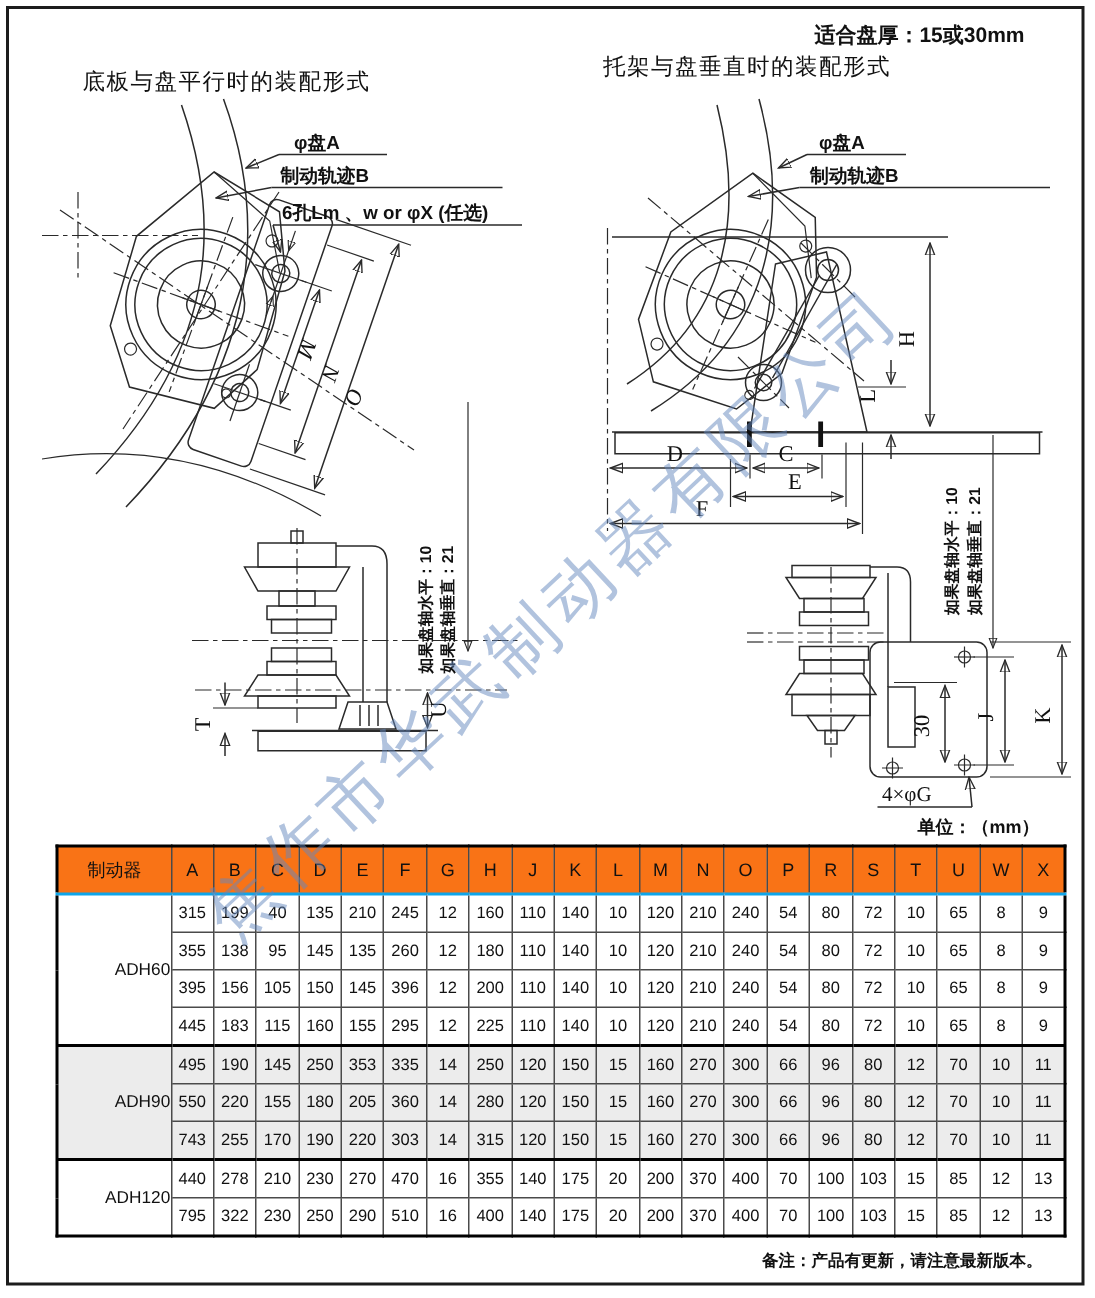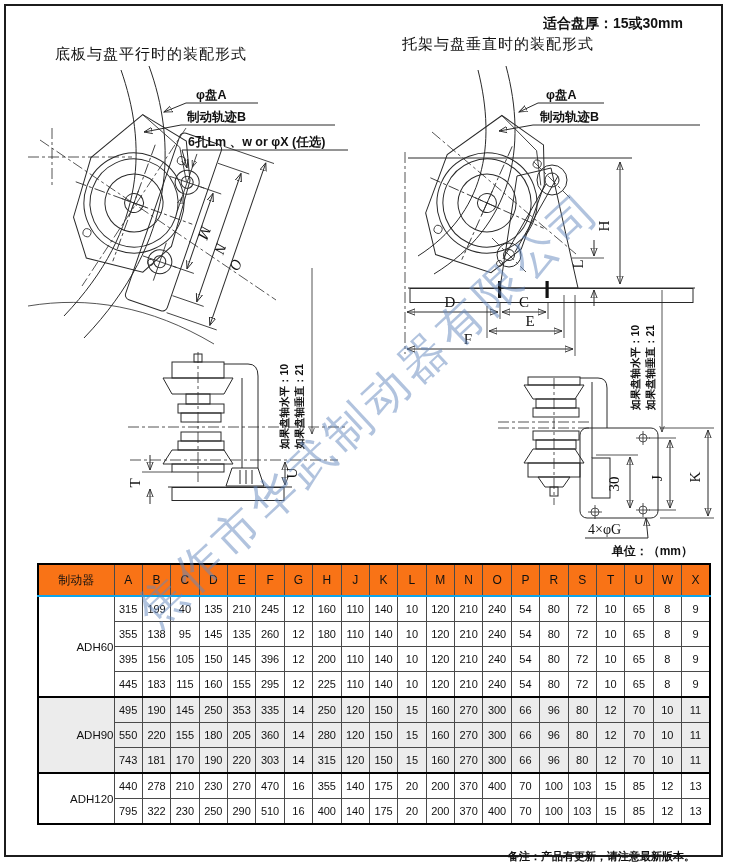--- a/index.html
+++ b/index.html
@@ -16,21 +16,21 @@
   svg .thin{stroke-width:0.8;}
   svg .solid{fill:#111;stroke:none;}
   svg text{stroke:none;fill:#111;}
   svg text.dim{font:italic 15px "Liberation Serif","DejaVu Serif",serif;text-anchor:middle;}
   svg text.dimu{font:15px "Liberation Serif","DejaVu Serif",serif;text-anchor:middle;}
   svg text.callout{font:bold 12.5px "Liberation Sans","DejaVu Sans",sans-serif;}
   svg text.callout-serif{font:14px "Liberation Serif","DejaVu Serif",serif;}
   .axisnote{position:absolute;transform-origin:0 0;transform:rotate(-90deg);
             font-size:10.5px;font-weight:bold;line-height:15px;white-space:nowrap;z-index:20;}
   .unit-note{position:absolute;right:37px;top:543px;font-size:12px;font-weight:bold;z-index:20;margin-left:21px;}
-  .footer-note{position:absolute;right:35px;top:833px;font-size:11px;font-weight:bold;z-index:20;margin-top:16px;}
+  .footer-note{position:absolute;right:35px;top:833px;font-size:11px;font-weight:bold;z-index:20;}
   .watermark{position:absolute;left:47px;top:379px;width:640px;height:56px;z-index:30;
              transform:rotate(-43deg);font-size:46px;letter-spacing:5px;text-align:center;
              color:rgba(100,135,190,0.5);white-space:nowrap;pointer-events:none;}
   table.spec{position:absolute;left:37px;top:563px;width:674px;z-index:10;
              border-collapse:collapse;table-layout:fixed;text-align:center;
              font-size:11px;border:2px solid #000;background:#fff;}
   table.spec th, table.spec td{border:1px solid #4a4a4a;padding:0;height:24px;}
   table.spec thead th{background:#f97316;font-weight:normal;font-size:12px;height:30px;border-bottom:2px solid #0ea5e9;}
   table.spec td.model{font-size:11.5px;text-align:right;}
   table.spec tr.shaded td{background:#ececec;}
@@ -449,21 +449,21 @@
           <td>66</td>
           <td>96</td>
           <td>80</td>
           <td>12</td>
           <td>70</td>
           <td>10</td>
           <td>11</td>
         </tr>
         <tr class="shaded">
           <td>743</td>
-          <td>181</td>
+          <td>255</td>
           <td>170</td>
           <td>190</td>
           <td>220</td>
           <td>303</td>
           <td>14</td>
           <td>315</td>
           <td>120</td>
           <td>150</td>
           <td>15</td>
           <td>160</td>

